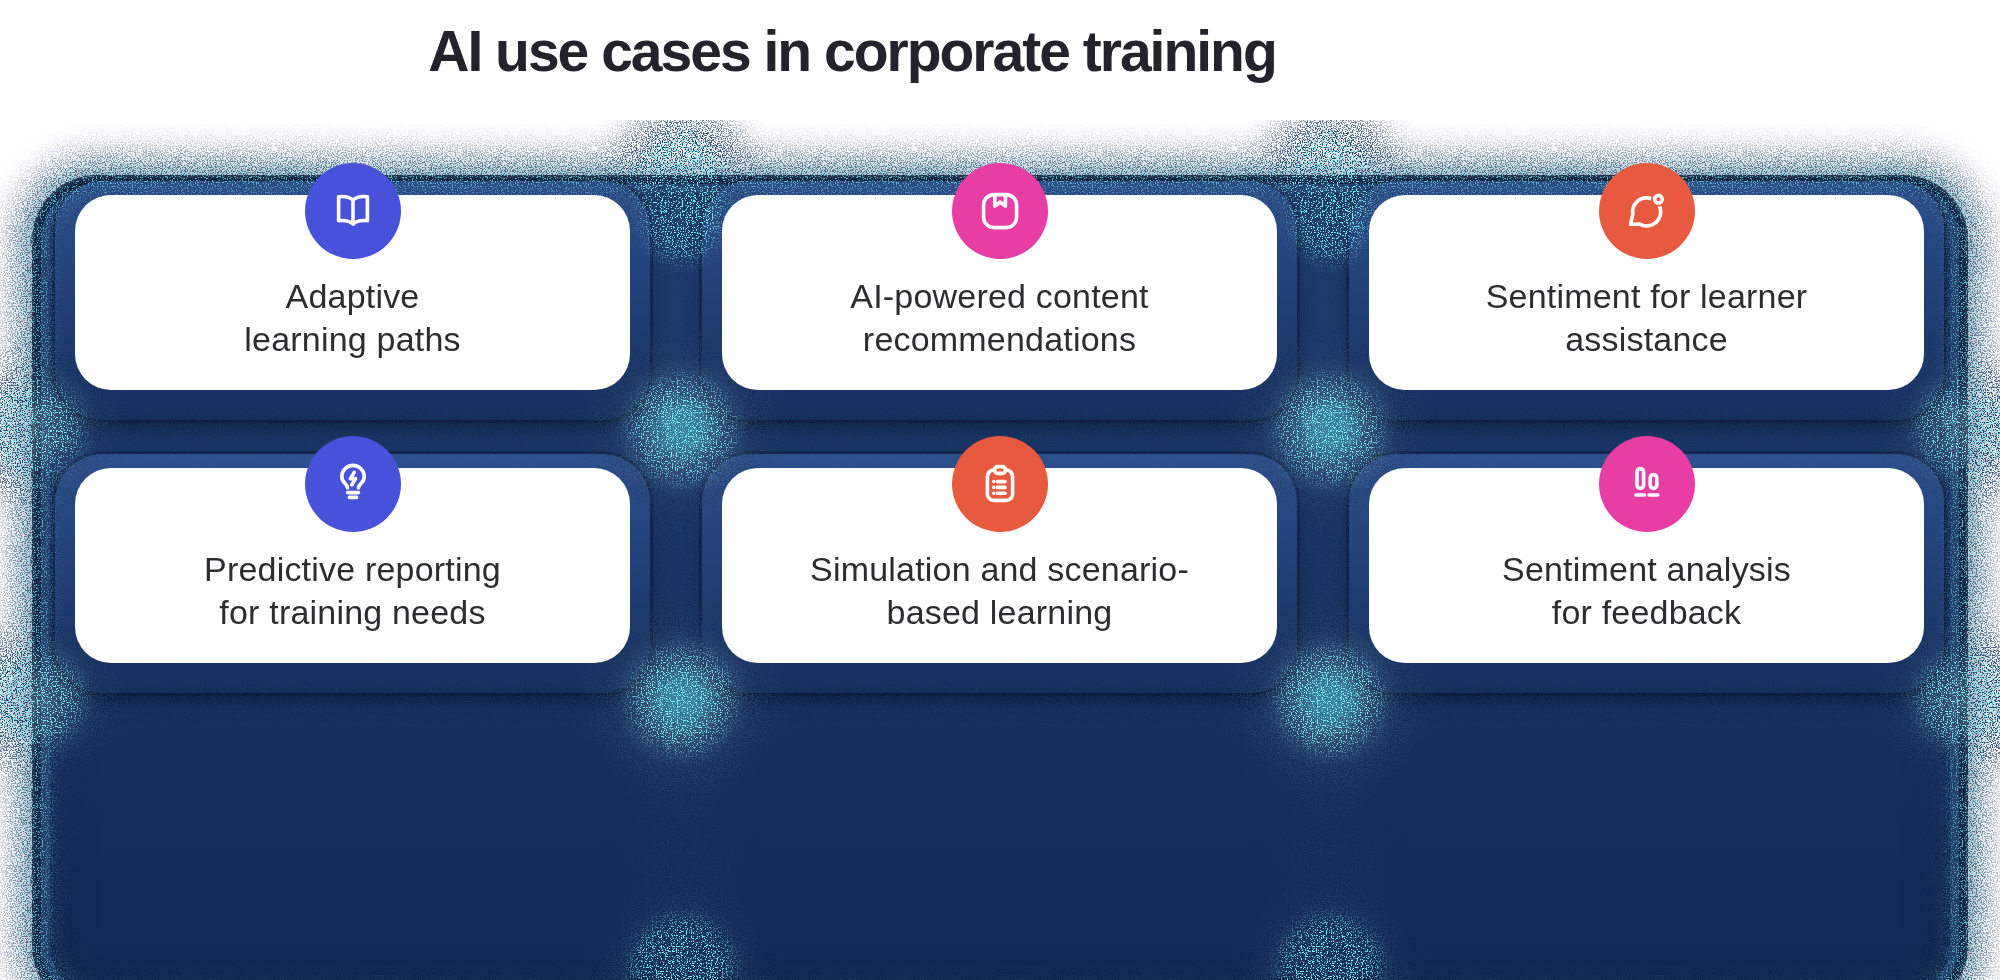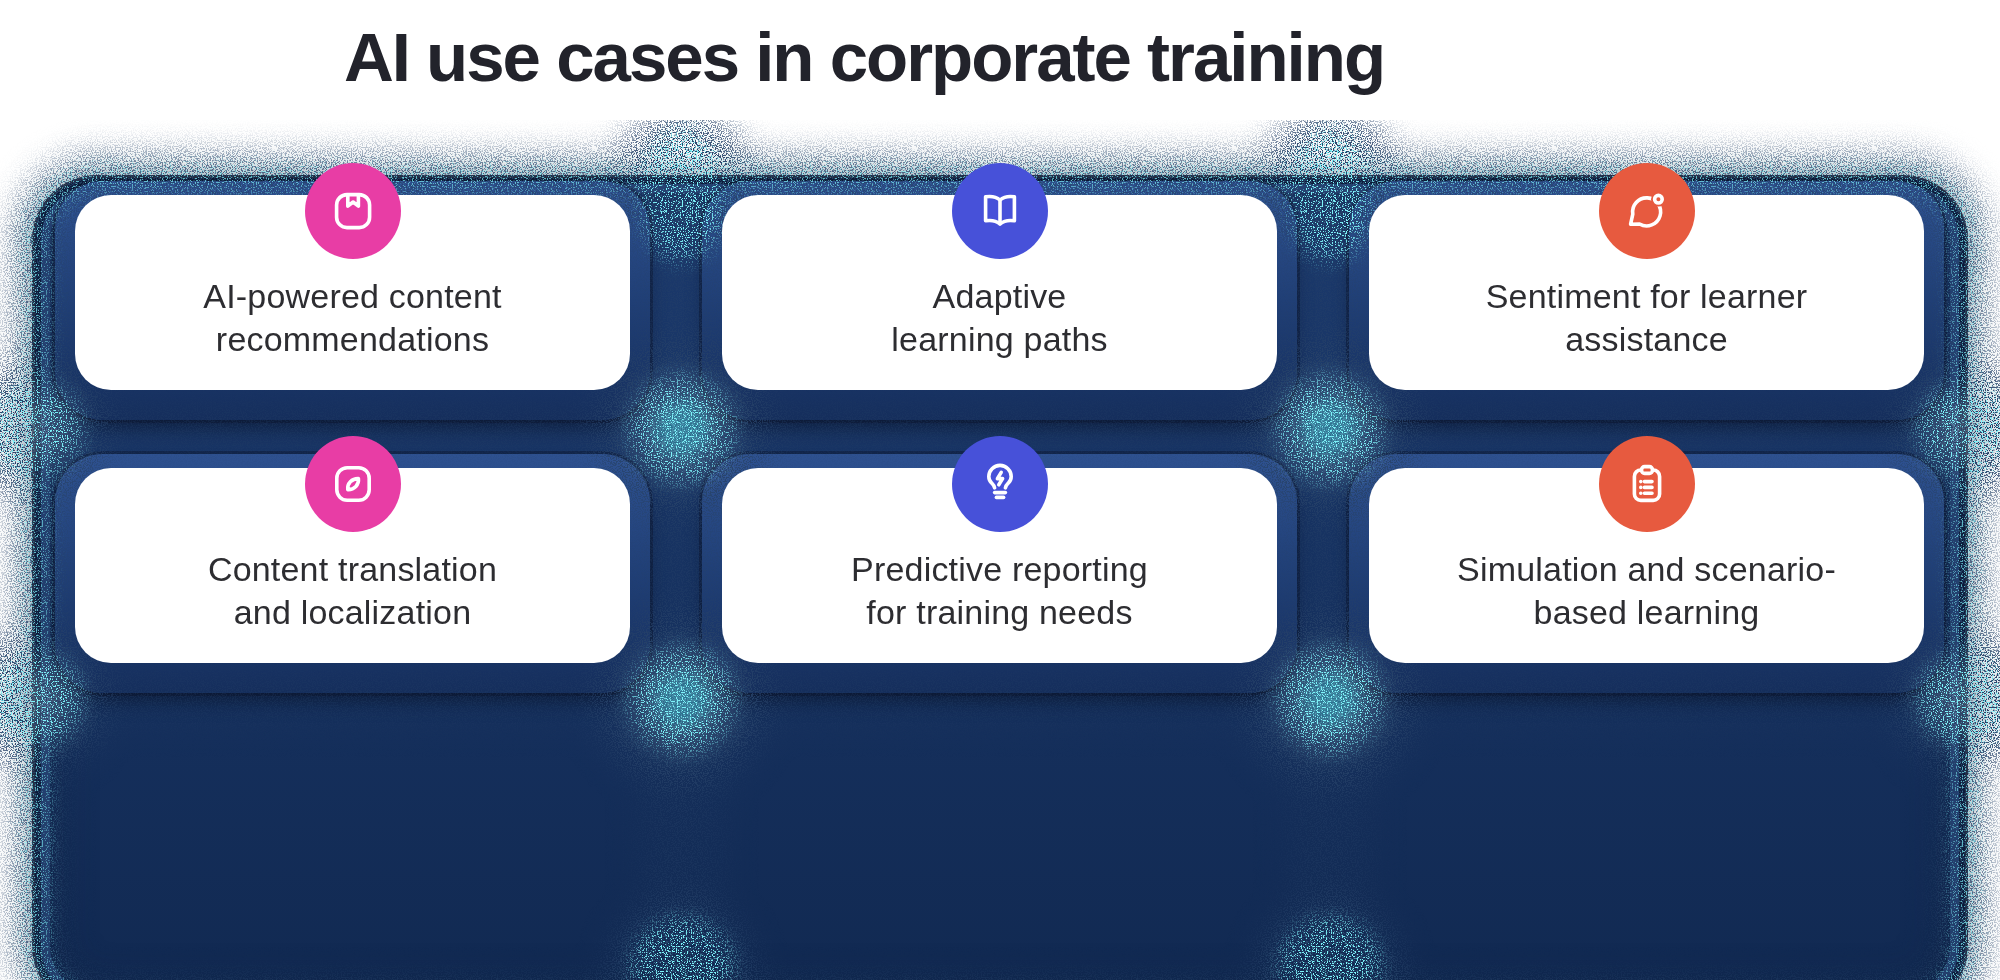--- a/index.html
+++ b/index.html
@@ -1,20 +1,20 @@
 <!DOCTYPE html>
 <html><head>
 <meta charset="utf-8">
 <style>
   html,body{margin:0;padding:0;background:#fff;}
   .stage{position:relative;width:2000px;height:980px;overflow:hidden;background:#fff;
          font-family:"Liberation Sans",sans-serif;}
-  .title{position:absolute;left:12px;top:18px;width:1704px;margin:0;text-align:center;
+  .title{position:absolute;left:0;top:18px;width:1704px;margin:0;text-align:center;
          font-family:"Liberation Sans","DejaVu Sans",sans-serif;
-         font-size:69px;font-weight:800;letter-spacing:-2px;color:#22232B;}
+         font-size:57px;font-weight:800;letter-spacing:-2px;color:#22232B;}
   .hero{position:absolute;left:0;top:120px;width:2000px;height:860px;overflow:hidden;}
   .panel{position:absolute;left:35px;top:58px;width:1930px;height:830px;border-radius:62px;z-index:0;
          background:linear-gradient(180deg,#1C3A6D 0%,#16315F 55%,#112951 100%);
          box-shadow:
            inset 0 0 0 6px rgba(11,25,55,0.95),
            inset 0 0 0 15px rgba(49,82,140,0.55),
            inset 0 0 40px 20px rgba(10,22,50,0.35),
            0 0 0 3px rgba(9,18,40,0.85),
            0 0 15px 7px rgba(112,134,152,0.55),
            0 0 34px 20px rgba(130,150,165,0.22);}
@@ -125,75 +125,62 @@
       </g>
       <g mask="url(#mCyan)">
           <rect x="0" y="0" width="2000" height="860" filter="url(#fCyan)"></rect>
         </g>
     </svg>
 
     <div class="grid">
 
       <div class="slot">
         <div class="plate"></div>
+        <div class="badge" style="background: rgb(71, 81, 217); color: rgb(71, 81, 217);">
+          <svg class="ic" viewBox="0 0 24 24">
+            <path d="M12 6.5 C10 4.8 7.2 4.5 4.8 4.9 V16.9 C7.2 16.5 10 16.8 12 18.5 C14 16.8 16.8 16.5 19.2 16.9 V4.9 C16.8 4.5 14 4.8 12 6.5 Z"></path>
+            <path d="M12 6.5 V18.5"></path>
+          </svg>
+        </div>
+        <div class="card">
+          <div class="label">Adaptive
+learning paths</div>
+        </div>
+      </div>
+
+      <div class="slot">
+        <div class="plate"></div>
         <div class="badge" style="background: rgb(232, 61, 165); color: rgb(232, 61, 165);">
           <svg class="ic" viewBox="0 0 24 24">
             <rect x="3.8" y="3.8" width="16.5" height="16.5" rx="5.2"></rect>
             <path d="M9.4 3.9 V9.6 L12.05 7.5 L14.7 9.6 V3.9"></path>
           </svg>
         </div>
         <div class="card">
           <div class="label">AI-powered content
 recommendations</div>
-        </div>
-      </div>
-
-      <div class="slot">
-        <div class="plate"></div>
-        <div class="badge" style="background: rgb(71, 81, 217); color: rgb(71, 81, 217);">
-          <svg class="ic" viewBox="0 0 24 24">
-            <path d="M12 6.5 C10 4.8 7.2 4.5 4.8 4.9 V16.9 C7.2 16.5 10 16.8 12 18.5 C14 16.8 16.8 16.5 19.2 16.9 V4.9 C16.8 4.5 14 4.8 12 6.5 Z"></path>
-            <path d="M12 6.5 V18.5"></path>
-          </svg>
-        </div>
-        <div class="card">
-          <div class="label">Adaptive
-learning paths</div>
         </div>
       </div>
 
       <div class="slot">
         <div class="plate"></div>
         <div class="badge" style="background: rgb(231, 90, 63); color: rgb(231, 90, 63);">
           <svg class="ic" viewBox="0 0 24 24">
             <path d="M8.3 18.5 A7 7 0 1 0 4.9 13.6 L3.8 18.6 Z"></path>
             <circle cx="17.7" cy="6.1" r="3.7" fill="currentColor" stroke="none"></circle>
             <circle cx="17.7" cy="6.1" r="1.9"></circle>
           </svg>
         </div>
         <div class="card">
           <div class="label">Sentiment for learner
 assistance</div>
         </div>
       </div>
 
 
-      <div class="slot">
-        <div class="plate"></div>
-        <div class="badge" style="background: rgb(232, 61, 165); color: rgb(232, 61, 165);">
-          <svg class="ic" viewBox="0 0 24 24">
-            <rect x="3.9" y="3.9" width="16.2" height="16.2" rx="5.2"></rect>
-            <path d="M9.4 14.8 C9 11.7 11.4 9.2 14.7 9.3 C15.1 12.4 12.7 14.9 9.4 14.8 Z"></path>
-          </svg>
-        </div>
-        <div class="card">
-          <div class="label">Content translation
-and localization</div>
-        </div>
-      </div>
 
       <div class="slot">
         <div class="plate"></div>
         <div class="badge" style="background: rgb(71, 81, 217); color: rgb(71, 81, 217);">
           <svg class="ic" viewBox="0 0 24 24">
             <path d="M14.7 13.9 C14.9 12.95 15.4 12.3 16.15 11.55 C17.1 10.7 17.6 9.55 17.6 8.3 A5.6 5.6 0 0 0 6.4 8.3 C6.4 9.55 6.9 10.7 7.85 11.55 C8.6 12.3 9.1 12.95 9.3 13.9"></path>
             <path d="M9.3 16.3 H14.7"></path>
             <path d="M10.2 18.7 H13.8"></path>
             <path d="M12.6 6.2 L10.7 9.3 H13.3 L11.4 12.4"></path>
           </svg>
@@ -214,16 +201,30 @@
             <path d="M8.9 10.8 L8.91 10.8 M8.9 13.7 L8.91 13.7 M8.9 16.6 L8.91 16.6"></path>
           </svg>
         </div>
         <div class="card">
           <div class="label">Simulation and scenario-
 based learning</div>
         </div>
       </div>
 
 
+      <div class="slot">
+        <div class="plate"></div>
+        <div class="badge" style="background: rgb(232, 61, 165); color: rgb(232, 61, 165);">
+          <svg class="ic" viewBox="0 0 24 24">
+            <rect x="7" y="4.3" width="3.3" height="9.9" rx="1.65"></rect>
+            <rect x="13.6" y="7.3" width="3.3" height="6.9" rx="1.65"></rect>
+            <path d="M6.5 17.5 H10.8 M13.1 17.5 H17.4"></path>
+          </svg>
+        </div>
+        <div class="card">
+          <div class="label">Sentiment analysis
+for feedback</div>
+        </div>
+      </div>
 
     </div>
   </div>
 </div>
 
 </body></html>

